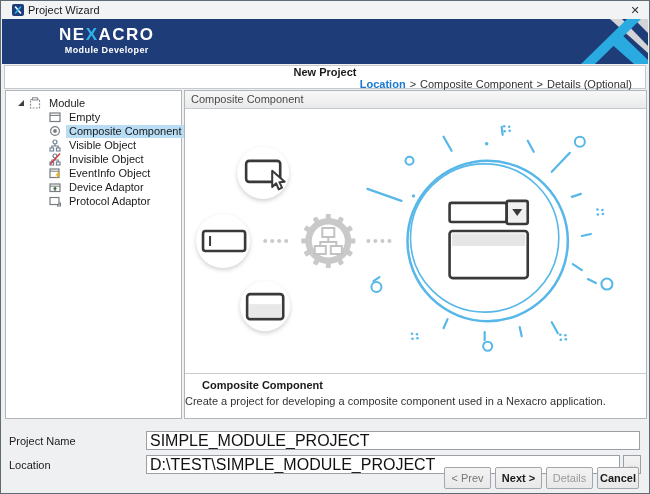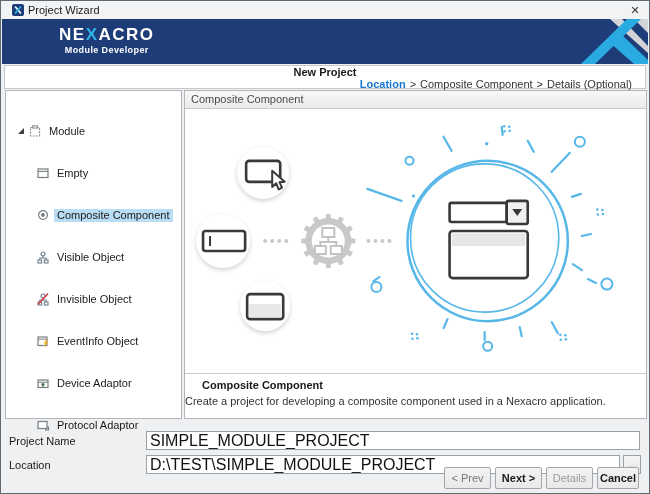--- a/index.html
+++ b/index.html
@@ -21,23 +21,23 @@
   .brand .xmark{position:absolute;right:0;top:0;height:45px;width:84px;}
 
   
   .crumbbar{position:absolute;left:3px;right:3px;top:64px;height:24px;background:#ffffff;border:1px solid #c6c9cc;display:flex;align-items:center;padding:0 13px;flex-direction:column;}
   .crumbbar .pagetitle{font-size:11px;font-weight:bold;color:#1a1a1a;}
   .crumbbar .crumbs{margin-left:auto;font-size:11px;color:#333;display:flex;gap:4px;align-items:center;}
   .crumbbar .crumbs .active{color:#1878d2;font-weight:bold;}
 
   
   .treepanel{position:absolute;left:4px;top:89px;width:177px;height:329px;background:#ffffff;border:1px solid #b2b6ba;padding-top:5px;}
-  .trow{display:flex;align-items:center;height:14px;font-size:11px;color:#1a1a1a;padding-left:10px;margin-top:28px;}
+  .trow{display:flex;align-items:center;height:14px;font-size:11px;color:#1a1a1a;padding-left:10px;}
   .trow .expander{width:10px;height:10px;margin-right:2px;flex:0 0 auto;}
-  .trow.child{padding-left:30px;}
+  .trow.child{padding-left:42px;}
   .trow .icon{width:14px;height:14px;margin-right:4px;flex:0 0 auto;}
   .trow .lbl{padding:0 3px;line-height:13px;white-space:nowrap;}
   .trow.selected .lbl{background:#b8ddf5;}
 
   .preview{position:absolute;left:183px;top:89px;width:463px;height:329px;background:#ffffff;border:1px solid #b2b6ba;}
   .pvheader{height:18px;background:linear-gradient(#f8f8f8,#e9eaeb);border-bottom:1px solid #c6c9cc;font-size:11px;color:#4a4a4a;line-height:17px;padding-left:6px;}
   .pvart{position:absolute;left:0;right:0;top:19px;bottom:46px;display:flex;align-items:center;justify-content:center;overflow:hidden;}
   .pvart svg{width:100%;height:100%;}
   .pvdesc{position:absolute;left:0;right:0;bottom:0;height:45px;border-top:1px solid #c9cccf;background:#ffffff;padding-top:5px;}
   .pvdesc .dh{font-size:11px;font-weight:bold;color:#1a1a1a;margin-left:17px;}

